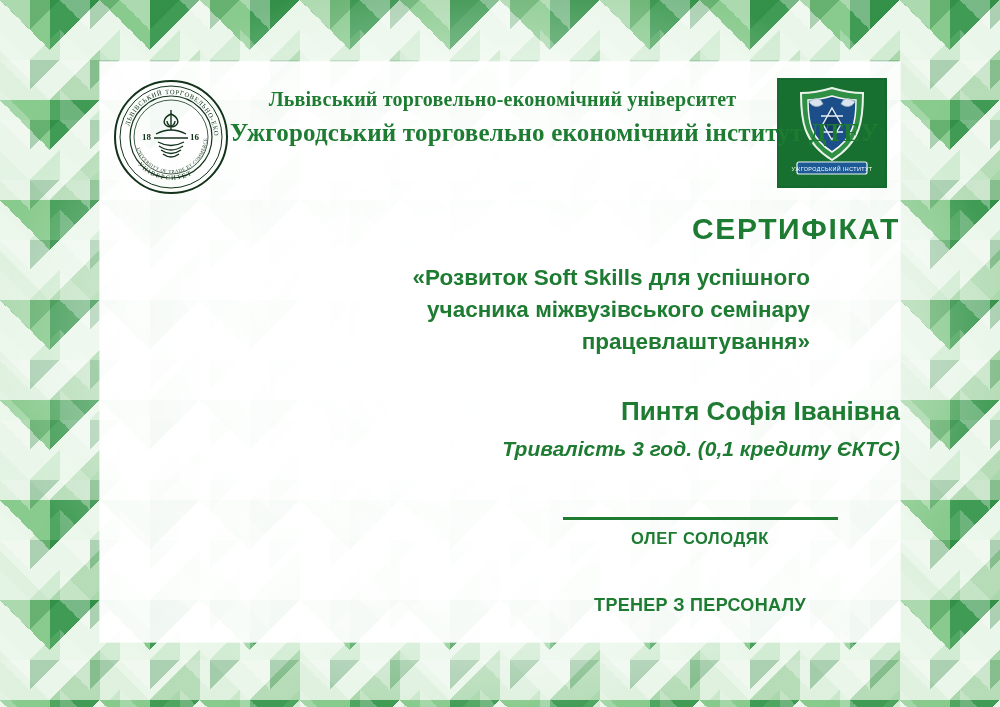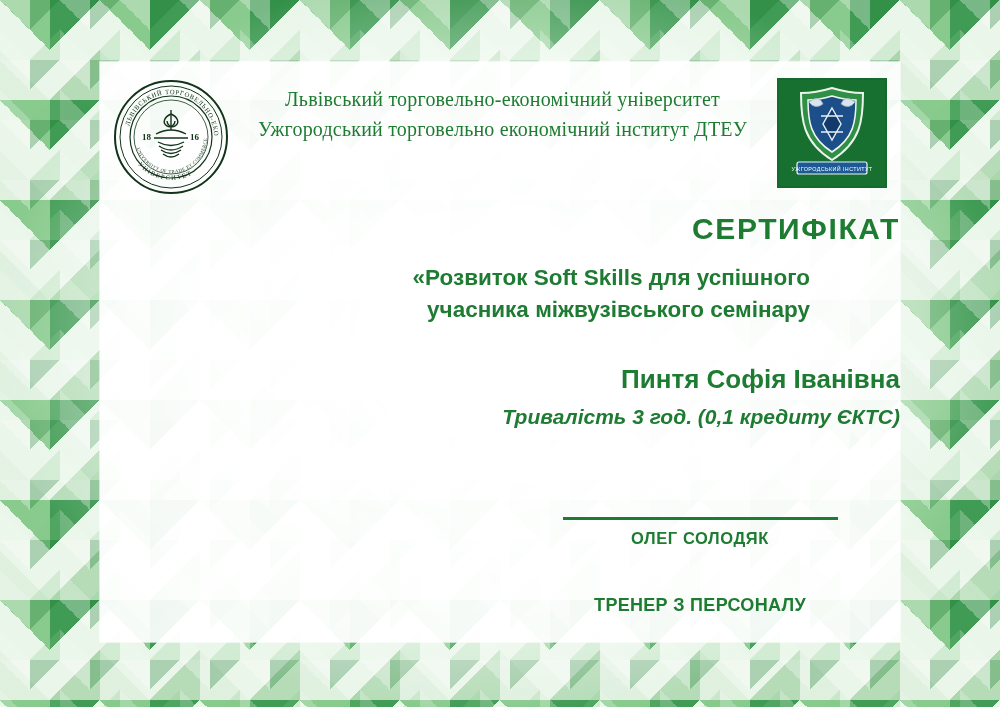--- a/index.html
+++ b/index.html
@@ -88,28 +88,28 @@
   }
   .uni-titles {
     position: absolute;
     left: 130px;
     top: 22px;
     width: 545px;
     text-align: center;
   }
   .uni-line-1, .uni-line-2 {
     font-family: "Liberation Serif", serif;
-    font-weight: normal;
+    font-weight: bold;
     color: #1e7b32;
     font-size: 20px;
     line-height: 1.5;
     letter-spacing: .2px;
     white-space: nowrap;
   }
-  .uni-line-2 { font-size: 20px; }
+  .uni-line-2 { font-size: 25px; }
 
   
   .body-block {
     position: absolute;
     left: 0;
     top: 150px;
     width: 800px;
     text-align: right;
     color: #1e7b32;
   }
@@ -240,20 +240,21 @@
         <div class="uni-line-1">Львівський торговельно-економічний університет</div>
         <div class="uni-line-2">Ужгородський  торговельно економічний інститут ДТЕУ</div>
       </div>
     </div>
 
     <div class="body-block">
       <div class="cert-word">СЕРТИФІКАТ</div>
       <div class="subtitle">
         <div>«Розвиток Soft Skills для успішного</div>
         <div>учасника міжвузівського семінару</div>
+        <div>працевлаштування»</div>
       </div>
       <div class="recipient">Пинтя Софія Іванівна</div>
       <div class="duration-line">Тривалість 3 год. (0,1 кредиту ЄКТС)</div>
     </div>
 
     <div class="sign-block">
       <div class="sign-rule"></div>
       <div class="sign-name">ОЛЕГ СОЛОДЯК</div>
       <div class="sign-role">ТРЕНЕР З ПЕРСОНАЛУ</div>
     </div>

